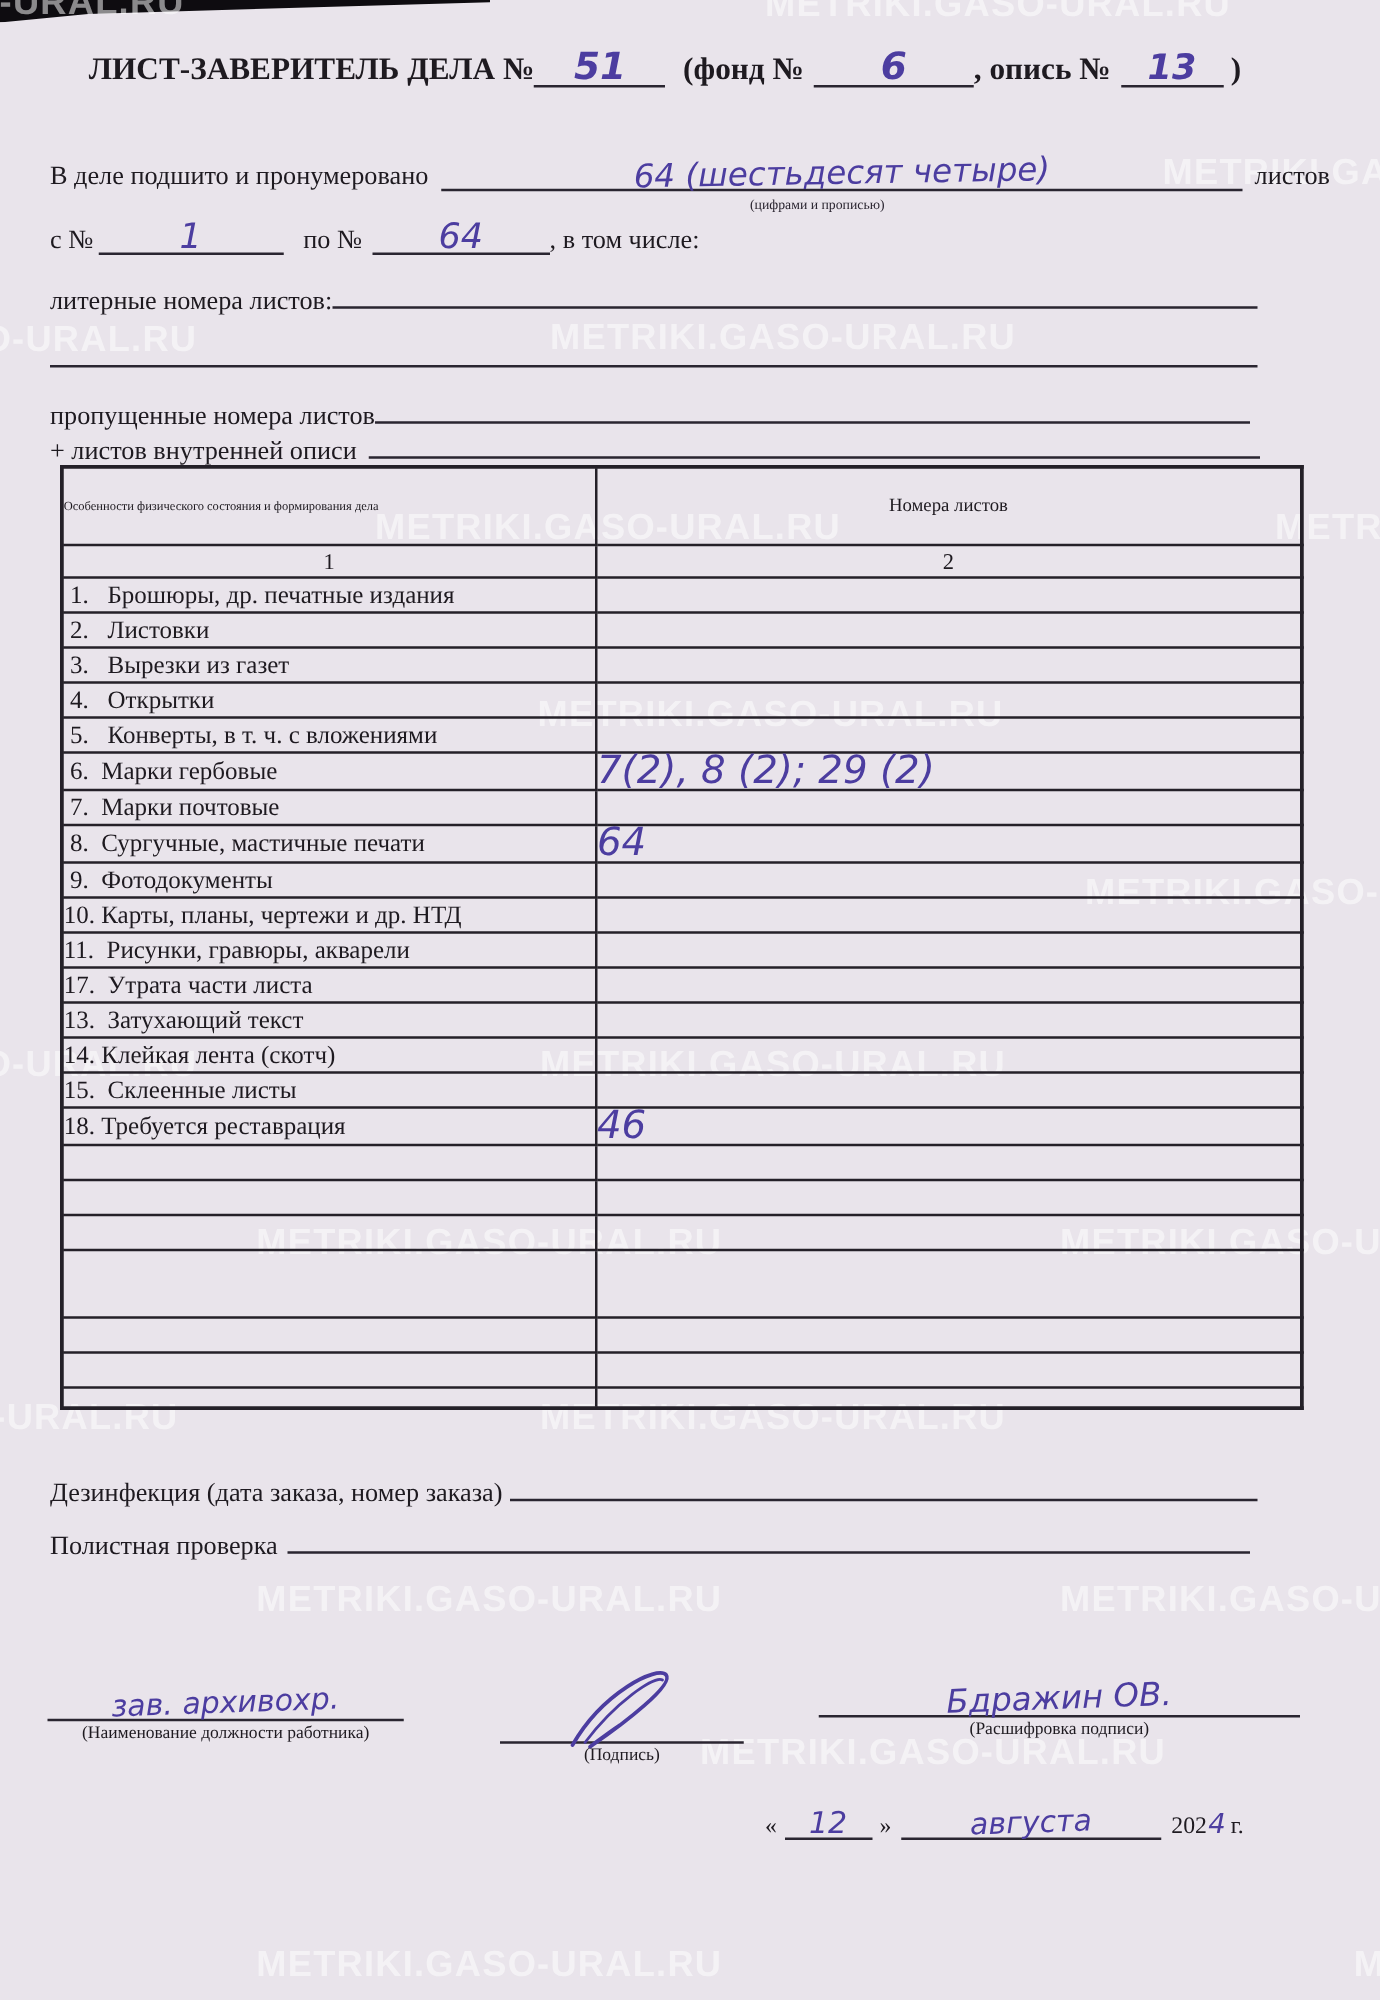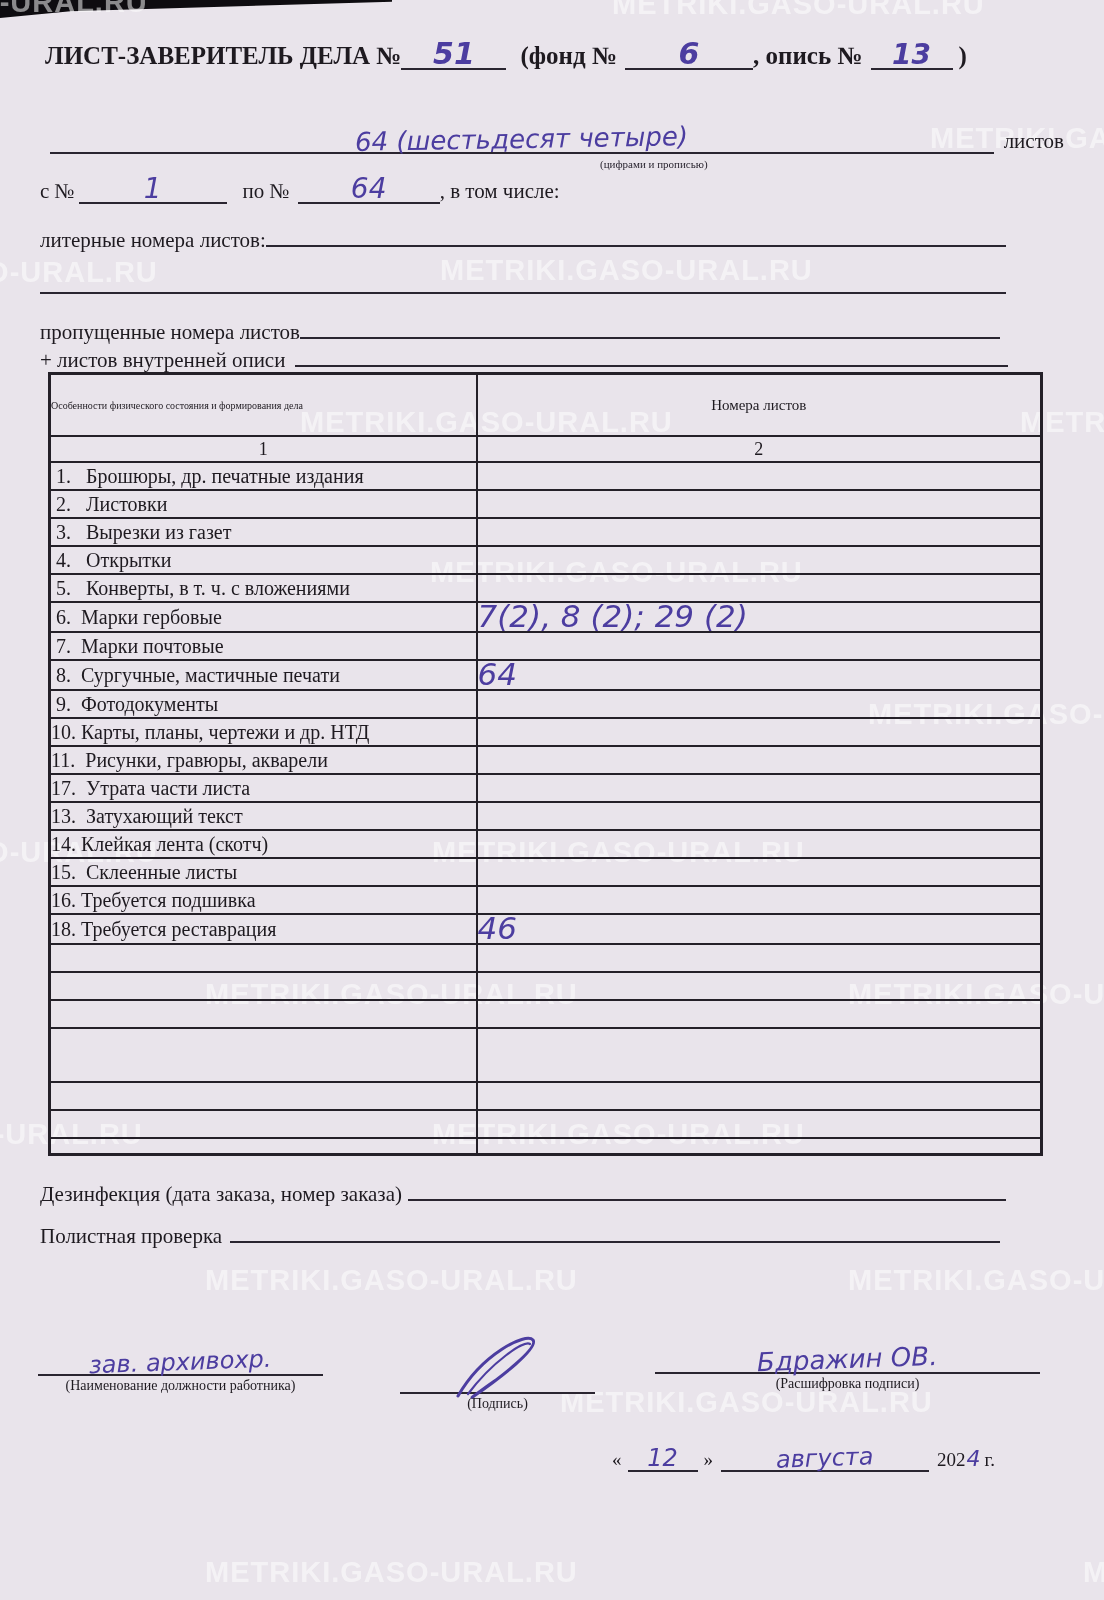--- a/index.html
+++ b/index.html
@@ -24,21 +24,21 @@
   .row-line{display:flex;align-items:baseline;white-space:nowrap;}
   .blank{
     display:inline-block;border-bottom:2px solid #2a2530;text-align:center;
     vertical-align:baseline;line-height:1;
   }
   .fill{flex:1 1 auto;}
   .hw{
     font-family:"DejaVu Sans", sans-serif;font-style:italic;color:#4c3da0;
     line-height:0.9;display:inline-block;
   }
-  .title{font-size:25px;font-weight:bold;}
+  .title{font-size:25px;font-weight:bold;margin-left:26px;}
   .body-t{font-size:21px;}
   .small-cap{font-size:11px;color:#2a2530;}
   
   table.cond{
     border-collapse:collapse;table-layout:fixed;width:992px;
     border:3px solid #242028;
   }
   table.cond td, table.cond th{
     border:2px solid #242028;padding:0;vertical-align:middle;overflow:visible;
   }
@@ -92,20 +92,21 @@
       <span>ЛИСТ-ЗАВЕРИТЕЛЬ ДЕЛА №</span>
       <span class="blank" style="width:105px;"><span class="hw" style="font-size:30px;">51</span></span>
       <span style="margin-left:14px;">(фонд №</span>
       <span class="blank" style="width:128px;margin-left:8px;"><span class="hw" style="font-size:30px;">6</span></span>
       <span>, опись №</span>
       <span class="blank" style="width:82px;margin-left:8px;"><span class="hw" style="font-size:28px;">13</span></span>
       <span style="margin-left:6px;">)</span>
     </div>
 
     <div class="abs row-line body-t" style="left:40px;top:128px;right:40px;">
+      <span>В деле подшито и пронумеровано</span>
       <span class="blank fill" style="margin:0 10px;"><span class="hw" style="font-size:26px;transform:rotate(-1deg);">64 (шестьдесят четыре)</span></span>
       <span>листов</span>
     </div>
     <div class="abs small-cap" style="left:600px;top:158px;">(цифрами и прописью)</div>
 
     <div class="abs row-line body-t" style="left:40px;top:176px;">
       <span>с №</span>
       <span class="blank" style="width:148px;margin-left:4px;"><span class="hw" style="font-size:28px;">1</span></span>
       <span style="margin-left:16px;">по №</span>
       <span class="blank" style="width:142px;margin-left:8px;"><span class="hw" style="font-size:28px;">64</span></span>
@@ -198,24 +199,20 @@
             </tr>
           <tr>
               <td class="lbl">14. Клейкая лента (скотч)</td>
               <td class="val"><span class="hw"></span></td>
             </tr>
           <tr>
               <td class="lbl">15.  Склеенные листы</td>
               <td class="val"><span class="hw"></span></td>
             </tr>
           <tr>
-              <td class="lbl">16. Требуется подшивка</td>
-              <td class="val"><span class="hw"></span></td>
-            </tr>
-          <tr>
               <td class="lbl">18. Требуется реставрация</td>
               <td class="val"><span class="hw">46</span></td>
             </tr>
           <tr class="r-e">
               <td></td>
               <td></td>
             </tr>
           <tr class="r-e">
               <td></td>
               <td></td>

